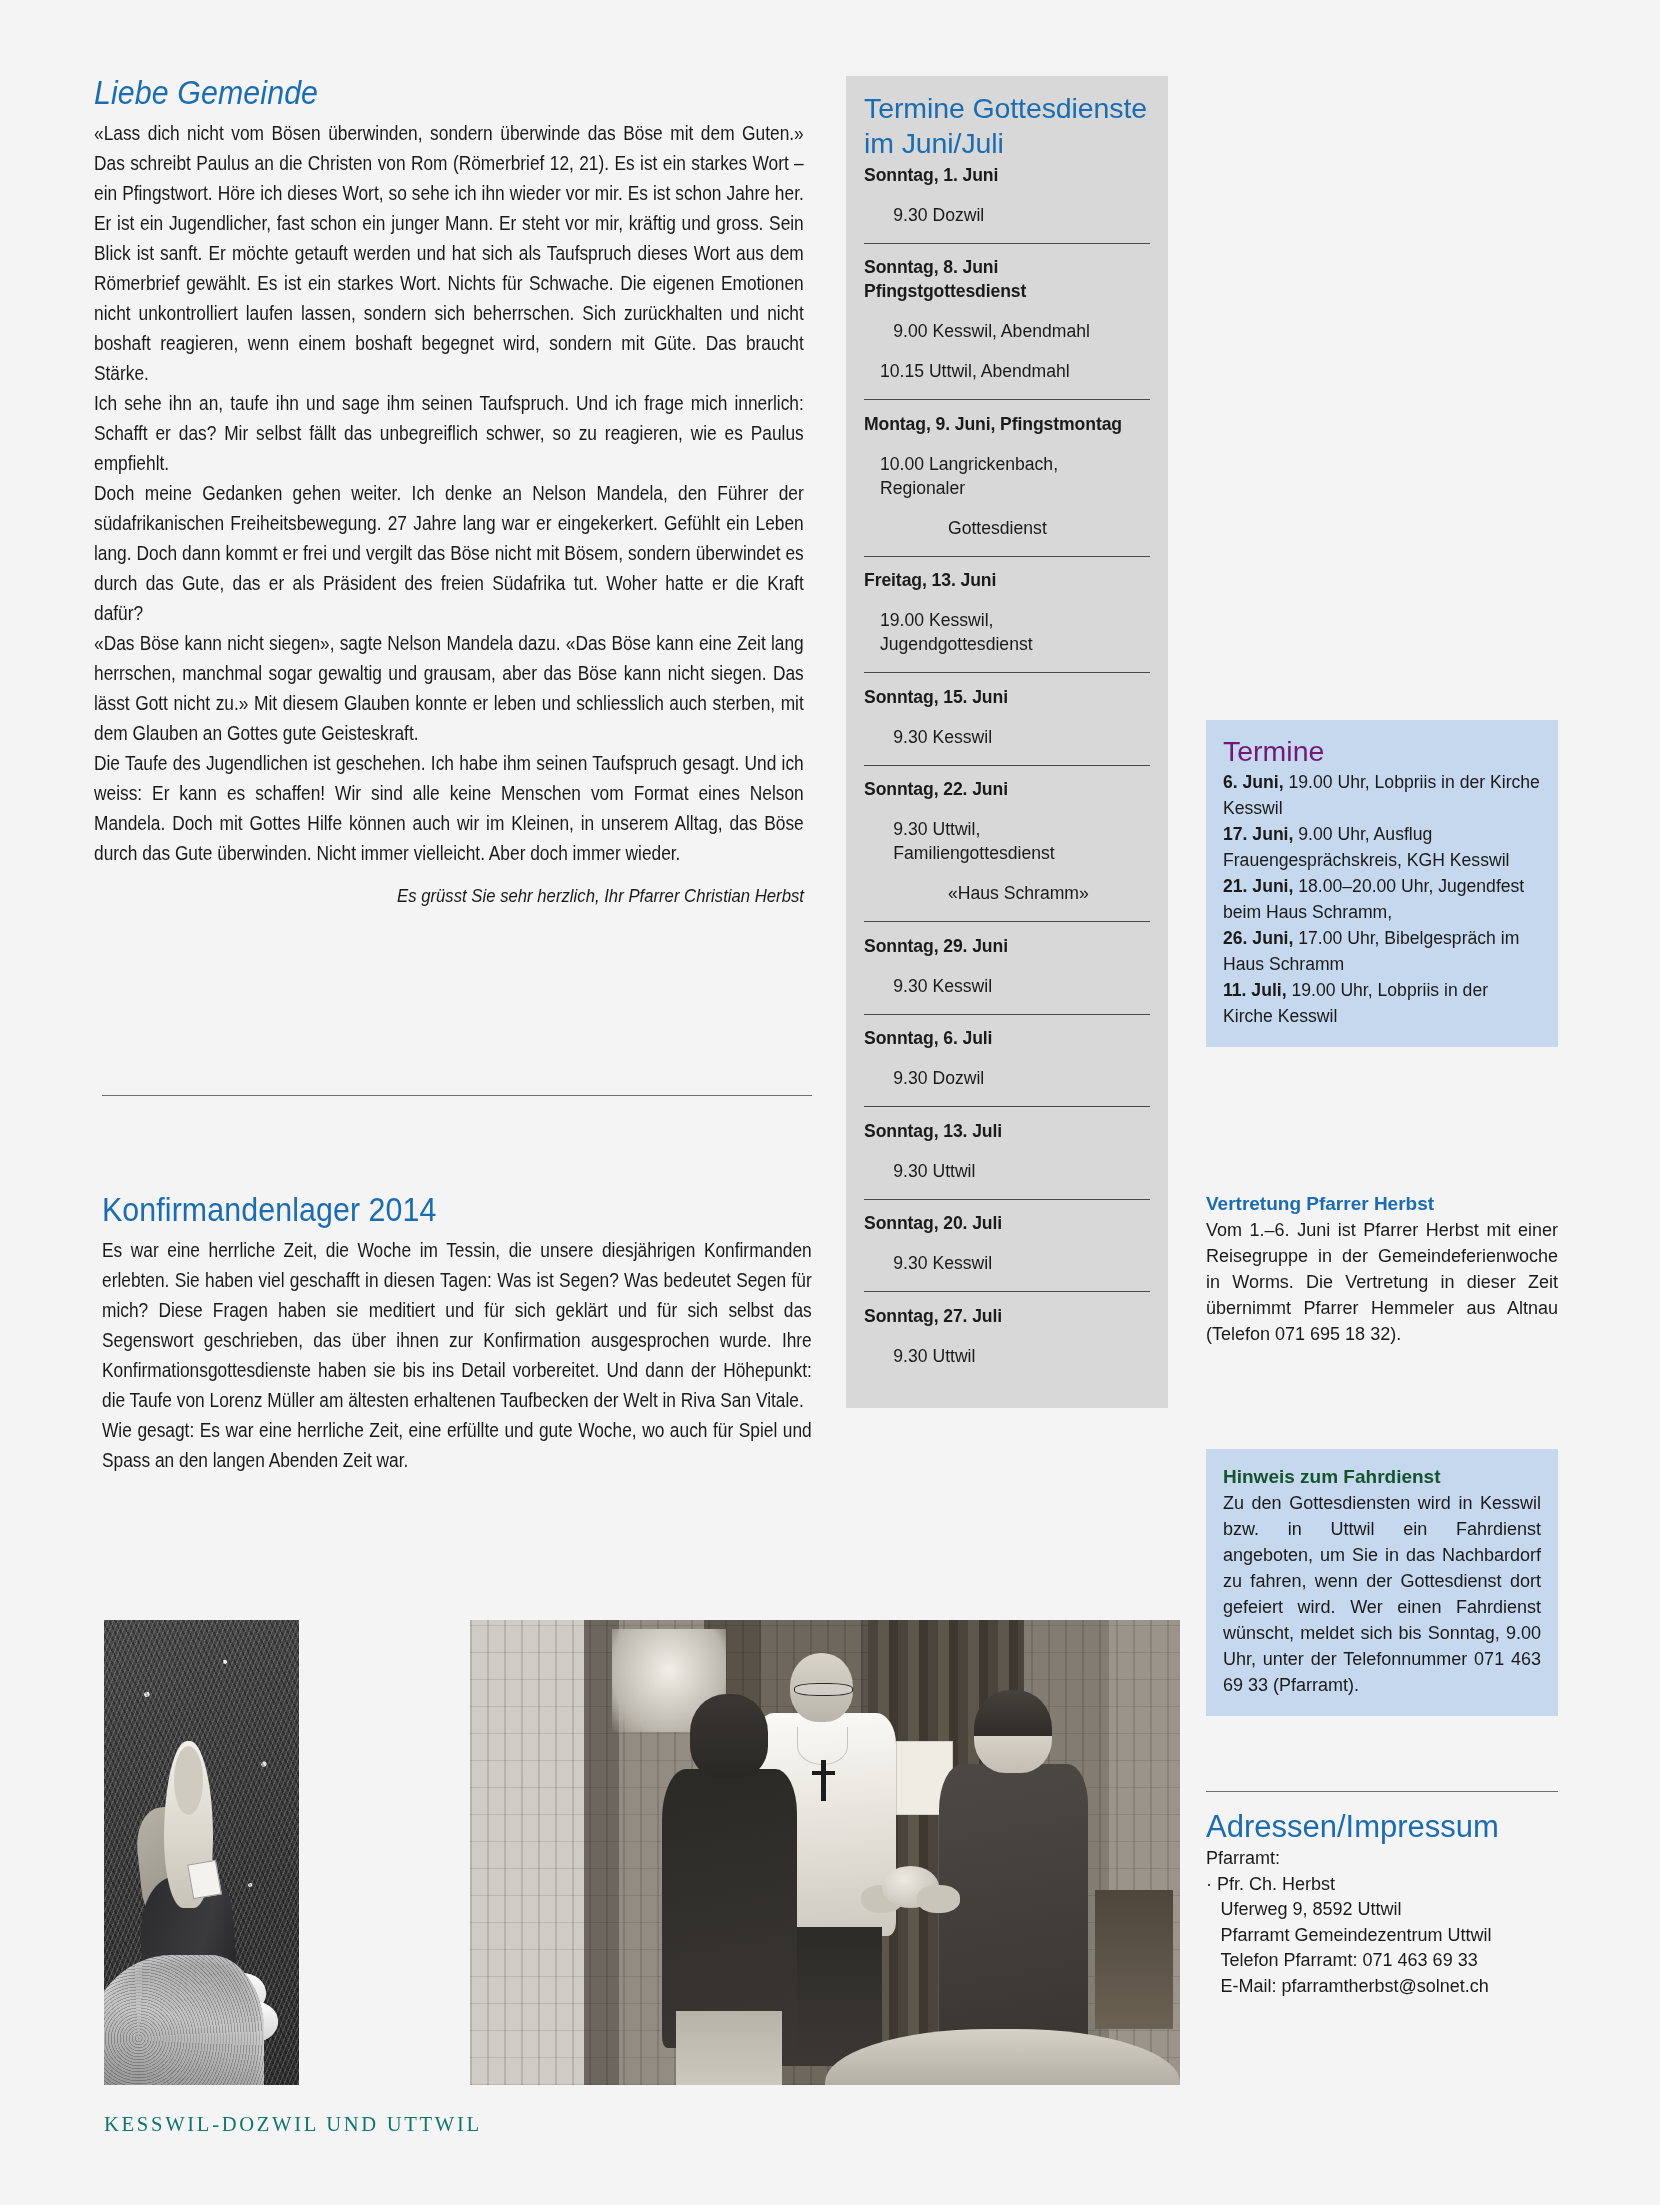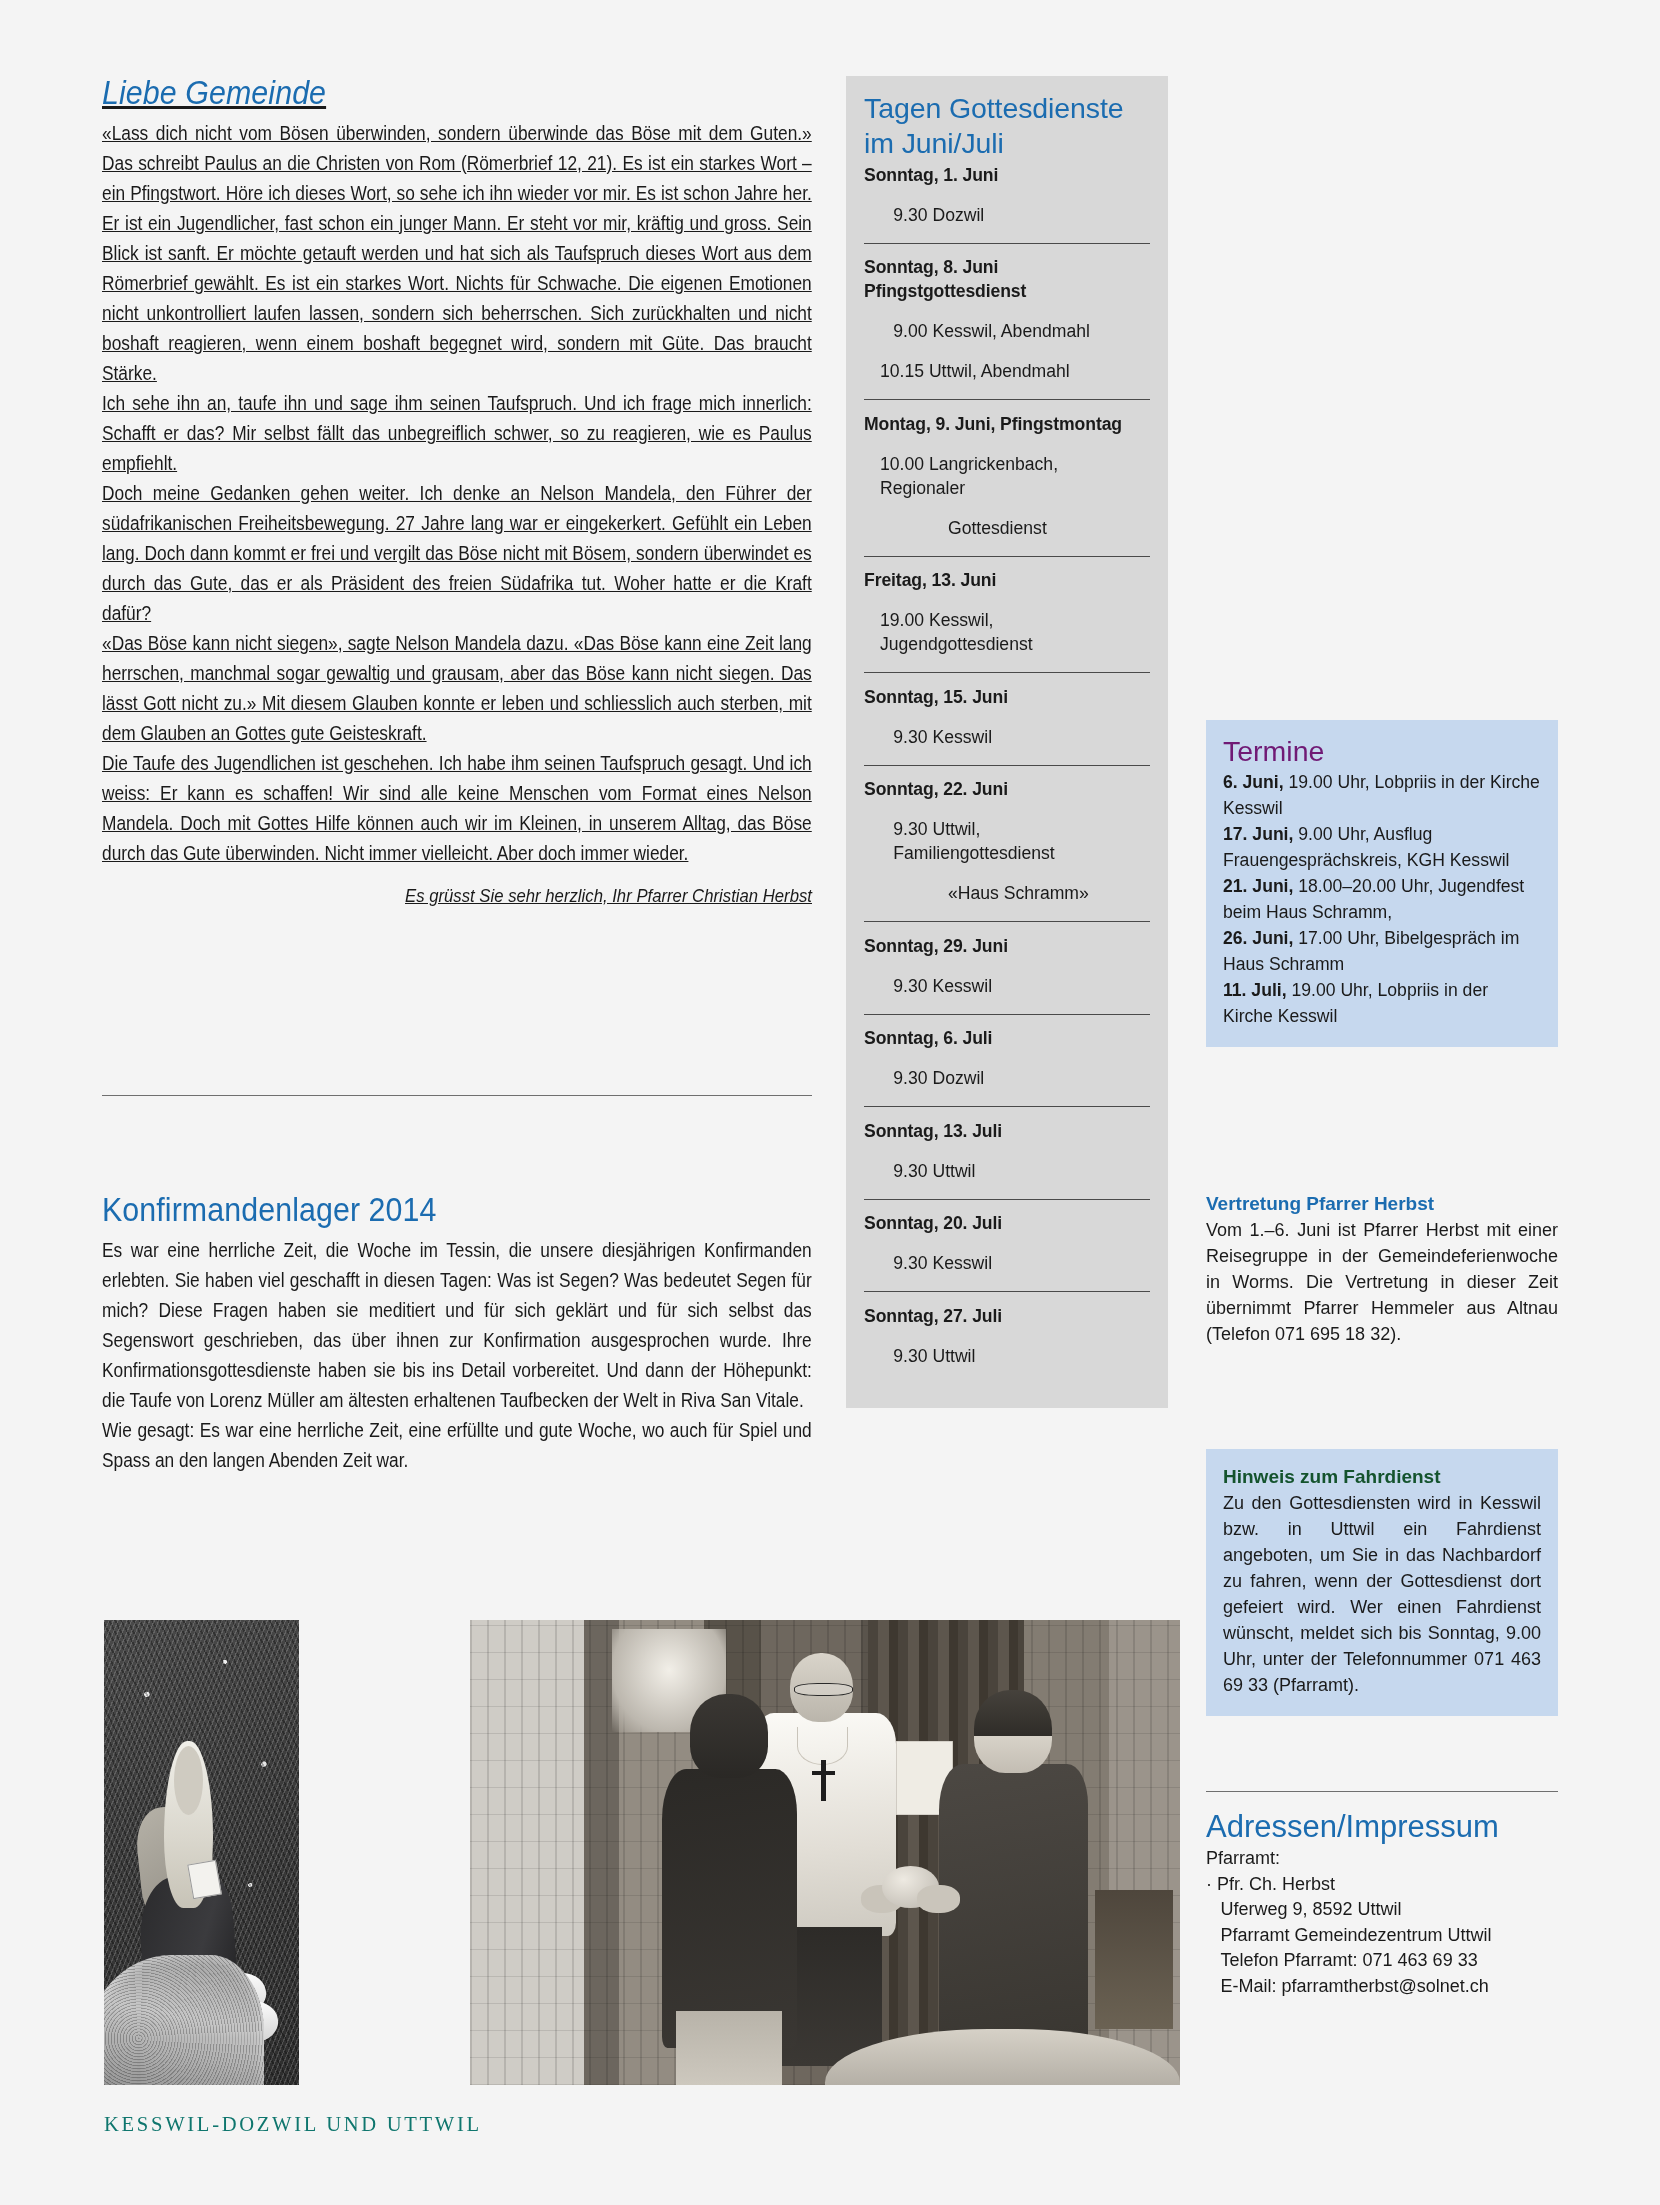--- a/index.html
+++ b/index.html
@@ -12,24 +12,23 @@
     height: 2205px;
     position: relative;
     font-family: "Liberation Sans", sans-serif;
     color: #1a1a1a;
     overflow: hidden;
   }
 
   
   .col-main {
     position: absolute;
-    left: 102px;
+    left: 94px;
     top: 76px;
     width: 710px;
-    text-decoration: underline;
   }
   .headline-blue {
     color: #1b6cb0;
     font-size: 33px;
     line-height: 1.0;
     font-weight: 400;
     font-style: italic;
     margin: 0 0 8.5px 0;
     letter-spacing: 0.1px;
     transform: scaleX(0.92);
@@ -440,21 +439,21 @@
   <div class="ph-layer b-teen-head"></div>
   <div class="ph-layer b-hand1"></div>
   <div class="ph-layer b-bowl"></div>
   <div class="ph-layer b-hand2"></div>
   <div class="ph-layer b-chair"></div>
   <div class="ph-layer b-font"></div>
 </div>
 
 <div class="col-services">
   <h2 class="svc-title">
-    <span>Tagen Gottesdienste</span><br>
+    <span>Termine Gottesdienste</span><br>
     <span>im Juni/Juli</span>
   </h2>
 
   <div class="svc-item">
     <p class="svc-day">Sonntag, 1. Juni</p>
     <p class="svc-line">9.30 Dozwil</p>
   </div>
   <hr class="svc-sep">
 
   <div class="svc-item">

